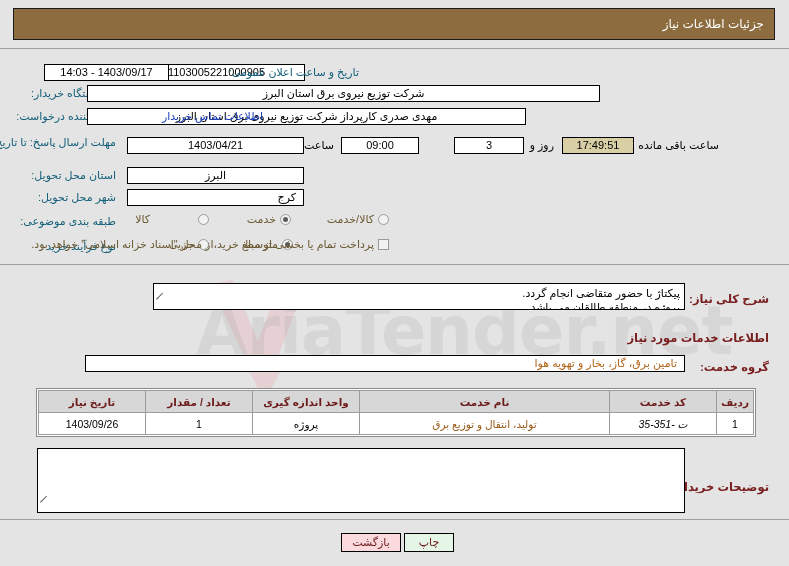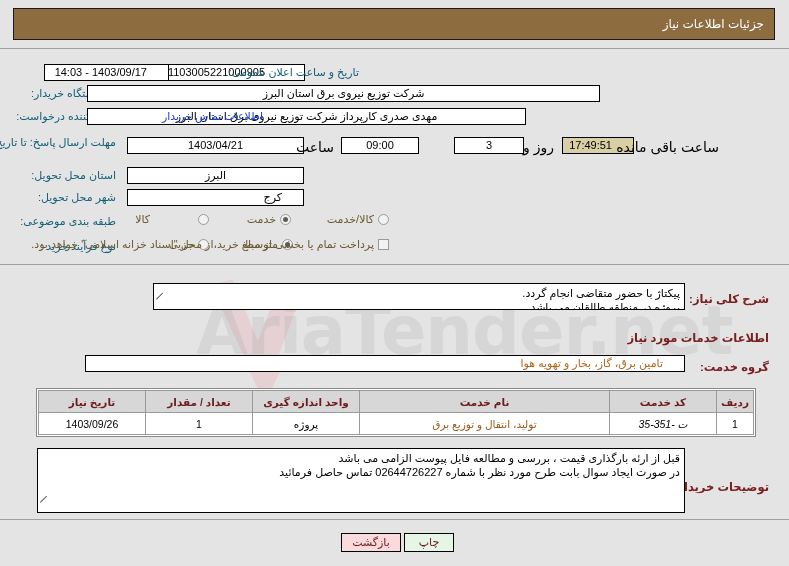--- a/index.html
+++ b/index.html
@@ -95,34 +95,34 @@
     font-weight: bold;
     font-size: 11.5px;
   }
   .fld {
     background: #ffffff;
     border: 1px solid #000000;
     box-sizing: border-box;
     height: 17px;
     line-height: 15px;
     font-size: 11px;
-    padding: 0 21px;
+    padding: 0 7px;
     overflow: hidden;
     text-overflow: clip;
     white-space: nowrap;
   }
   .fld.center { text-align: center; }
   .fld.khaki {
     background: #d9cfa5;
     border: 1px solid #000;
     text-align: center;
     color: #000;
   }
   .plain {
-    font-size: 14px;
+    font-size: 11px;
     color: #000;
   }
   .link {
     color: #1b3fbf;
     font-size: 11px;
     cursor: pointer;
   }
 
   
   .radio {
@@ -392,19 +392,17 @@
         <td>1403/09/26</td>
       </tr>
     </tbody>
   </table>
 </div>
 
 <div class="row" style="right:20px; top:480px;">
   <span class="lbl-dark">توضیحات خریدار:</span>
 </div>
 <div class="ta" style="position:absolute; right:104px; top:448px; width:648px; height:65px; z-index:3;">
-  <div style="white-space:pre-line;">قبل از ارئه بارگذاری قیمت ، بررسی و مطالعه فایل پیوست الزامی می باشد
-در صورت ایجاد سوال بابت طرح مورد نظر با شماره 02644726227 تماس حاصل فرمائید</div>
   <span class="grip"></span>
 </div>
 
 <div class="btn" id="btn-print">چاپ</div>
 <div class="btn" id="btn-back">بازگشت</div>
 
 </body></html>

